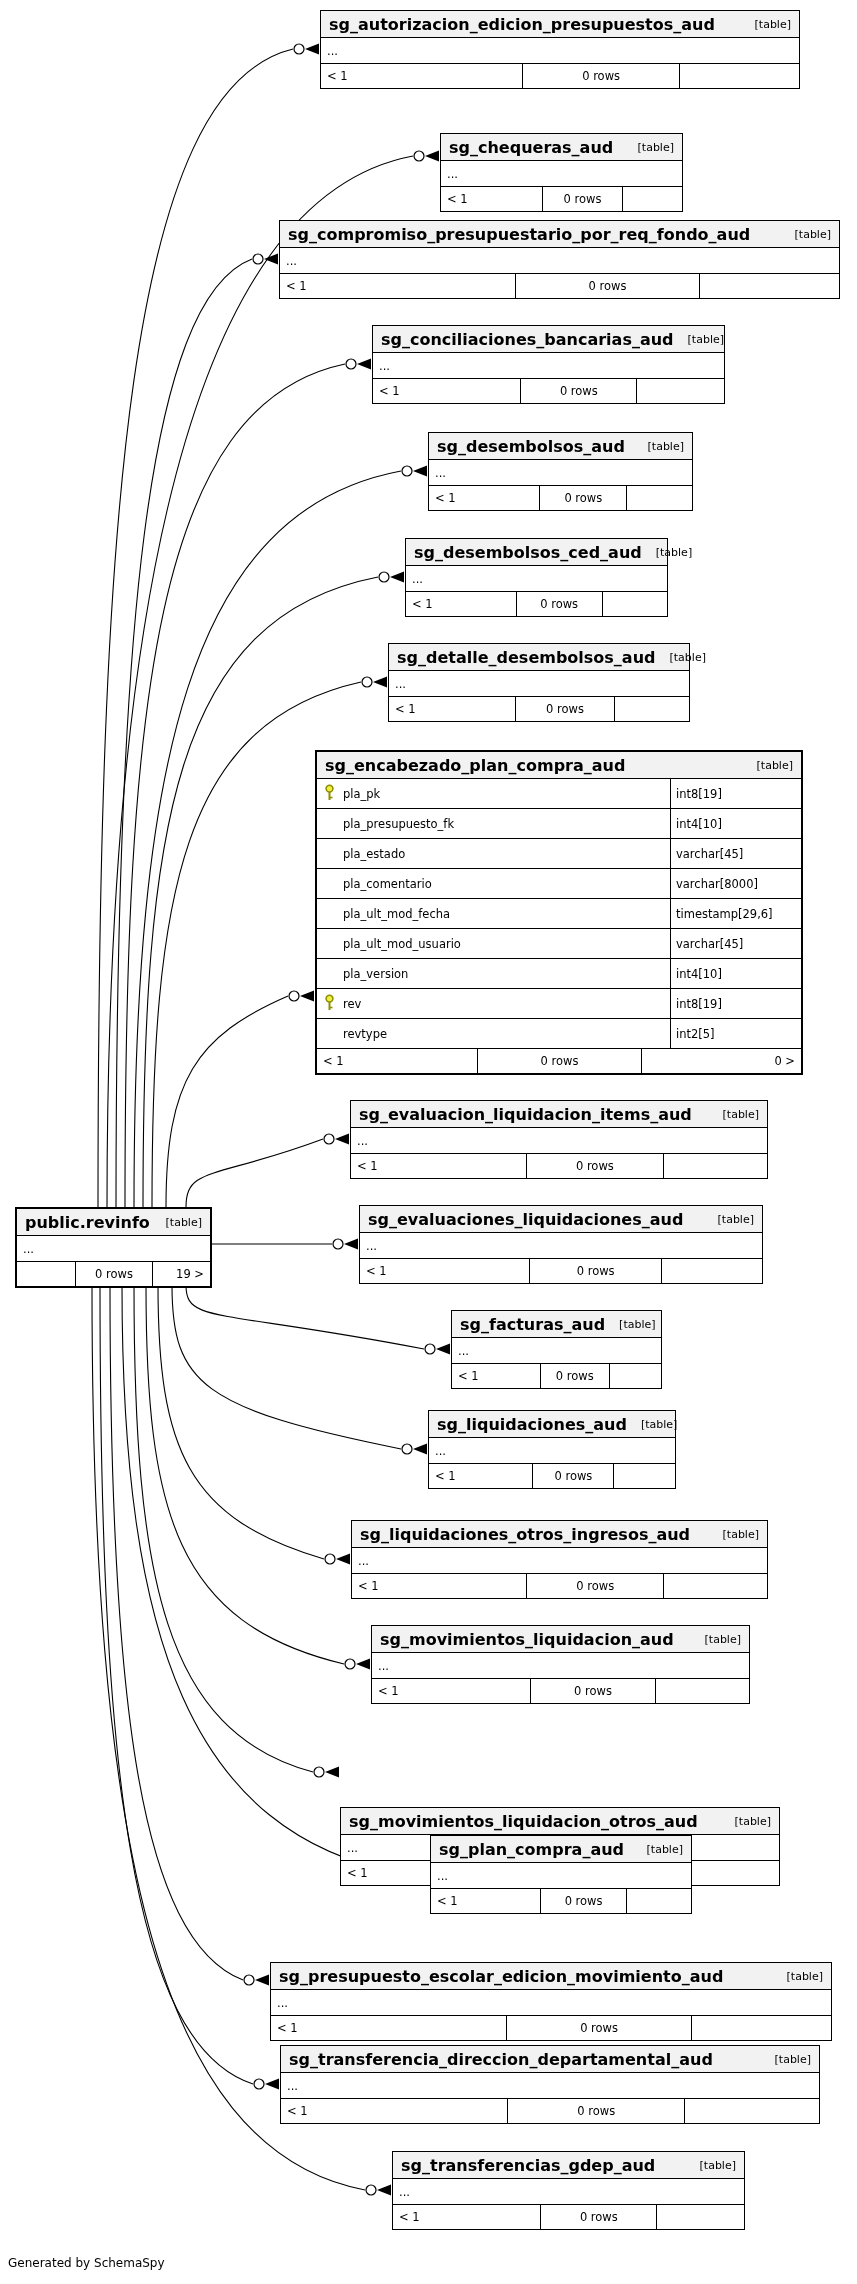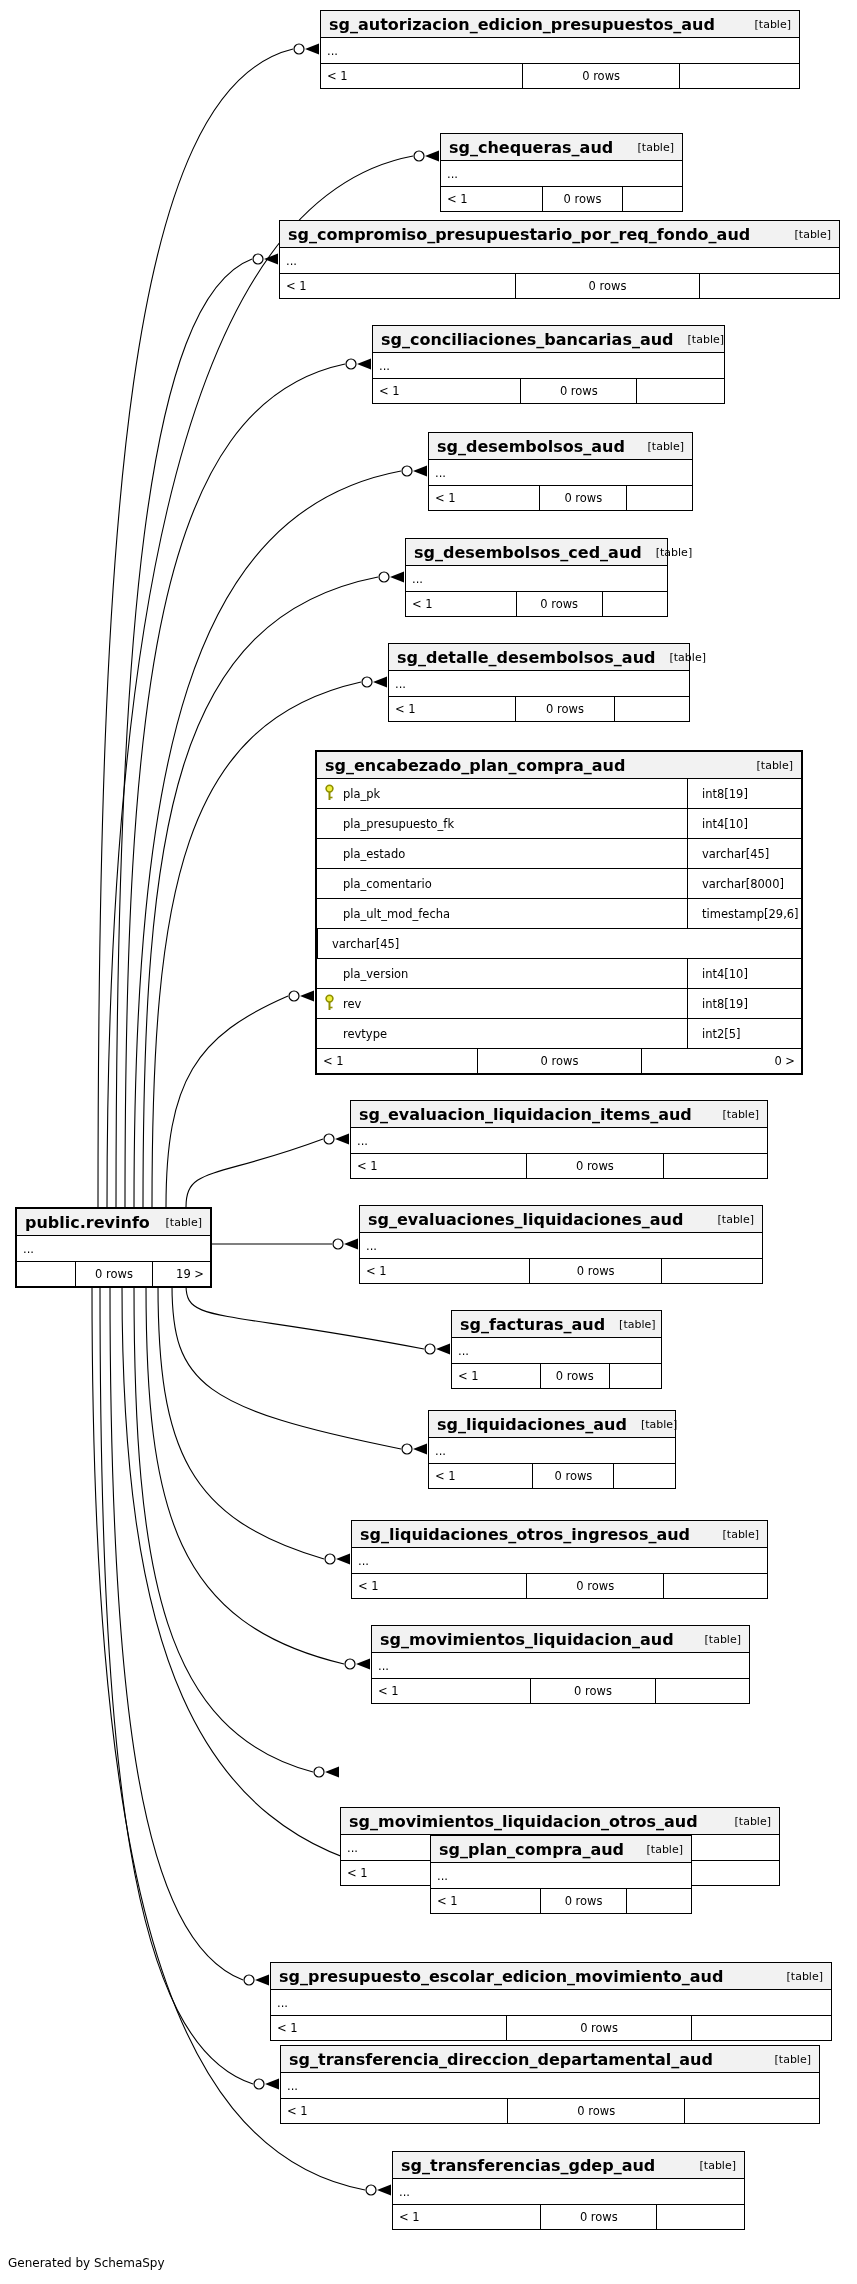--- a/index.html
+++ b/index.html
@@ -15,22 +15,22 @@
   .hdr .tag{font-size:11px;padding-left:14px;white-space:nowrap;}
   .dots{height:25px;display:flex;align-items:center;padding:0 6px;border-bottom:1px solid #000;}
   .foot{display:flex;height:24px;align-items:stretch;}
   .foot .c{display:flex;align-items:center;padding:0 6px;box-sizing:border-box;white-space:nowrap;}
   .foot .c2,.foot .c3{border-left:1px solid #000;}
   .foot .c2{justify-content:center;}
   .foot .c3{justify-content:flex-end;flex:1;}
   .colrow{height:29px;display:flex;align-items:stretch;border-bottom:1px solid #000;}
   .colname{flex:1;display:flex;align-items:center;padding-left:26px;position:relative;white-space:nowrap;}
   .colname .keyicon{position:absolute;left:7px;top:5px;}
-  .coltype{width:114px;border-left:1px solid #000;display:flex;align-items:center;
-           padding-left:14px;box-sizing:border-box;white-space:nowrap;}
+  .coltype{width:131px;border-left:1px solid #000;display:flex;align-items:center;
+           padding-left:5px;box-sizing:border-box;white-space:nowrap;}
   #caption{position:absolute;left:8px;top:2256px;font-size:12px;z-index:1;}
 </style>
 </head>
 <body>
 
 <div id="canvas">
   <svg id="connectors" width="857" height="2284">
       <path d="M 98 1207 C 98 512.2, 128 89, 293 49" fill="none" stroke="#000000" stroke-width="1.1"></path>
       <circle cx="299" cy="49" r="5" fill="#ffffff" stroke="#000000" stroke-width="1.2"></circle>
       <polygon points="305,49 319,43.5 319,54.5" fill="#000000"></polygon>
@@ -208,20 +208,23 @@
           </div>
           <div class="coltype">varchar[8000]</div>
         </div>
         <div class="colrow">
           <div class="colname">
             <span>pla_ult_mod_fecha</span>
           </div>
           <div class="coltype">timestamp[29,6]</div>
         </div>
         <div class="colrow">
+          <div class="colname">
+            <span>pla_ult_mod_usuario</span>
+          </div>
           <div class="coltype">varchar[45]</div>
         </div>
         <div class="colrow">
           <div class="colname">
             <span>pla_version</span>
           </div>
           <div class="coltype">int4[10]</div>
         </div>
         <div class="colrow">
           <div class="colname">

